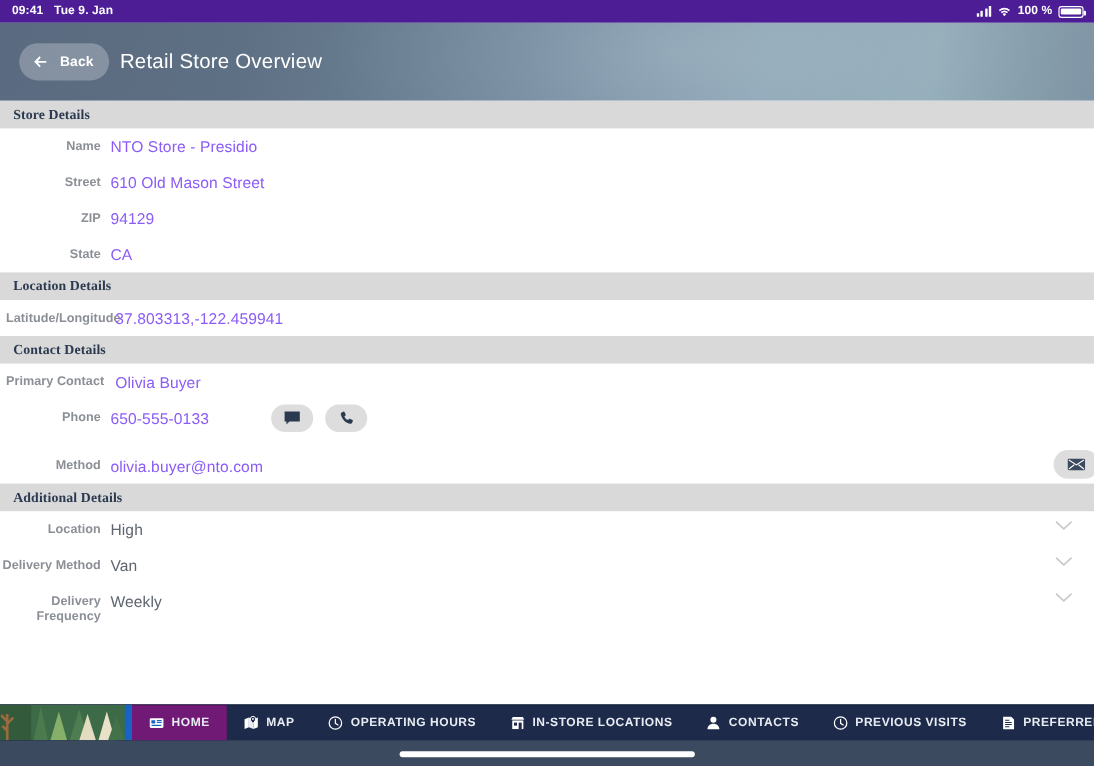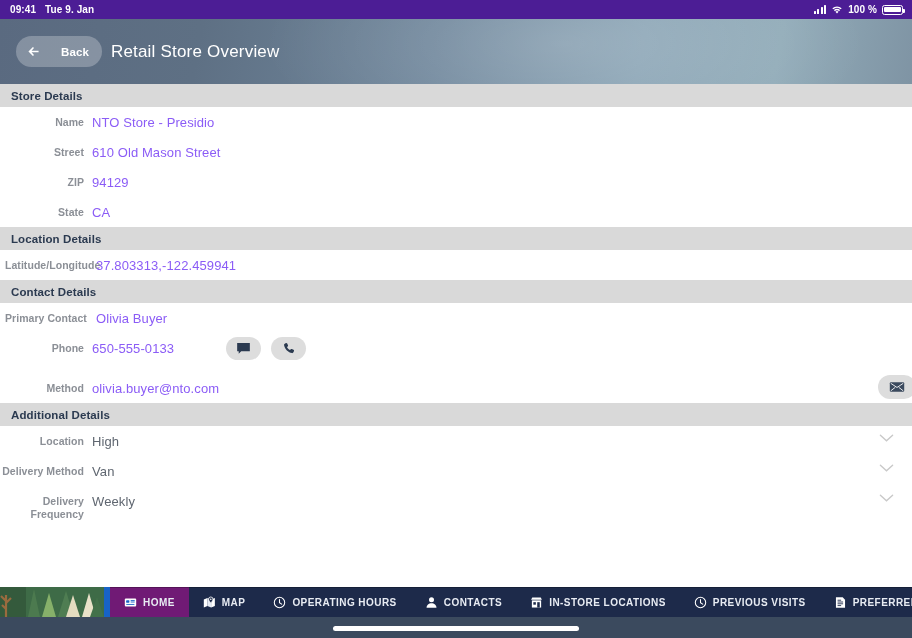--- a/index.html
+++ b/index.html
@@ -86,21 +86,21 @@
     padding-left: 16px;
     box-sizing: border-box;
   }
   .back-btn {
     height: 31px;
     min-width: 62px;
     border-radius: 16px;
     background: rgba(255,255,255,0.26);
     display: flex;
     align-items: center;
-    gap: 20px;
+    gap: 9px;
     padding: 0 13px 0 10px;
     box-sizing: border-box;
     cursor: pointer;
     user-select: none;
   }
   .back-arrow { width: 15px; height: 15px; display: block; }
   .back-label {
     color: #ffffff;
     font-size: 11.5px;
     font-weight: bold;
@@ -127,20 +127,21 @@
     height: 23px;
     background: #d9d9d9;
     display: flex;
     align-items: center;
     padding-left: 11px;
     box-sizing: border-box;
     color: #2b3a50;
     font-size: 11.5px;
     font-weight: bold;
     letter-spacing: .1px;
+    font-family: Liberation Serif, serif;
   }
   .field {
     position: relative;
     display: flex;
     align-items: flex-start;
     min-height: 30px;
     padding-top: 9px;
     box-sizing: border-box;
   }
   .field-label {
@@ -429,34 +430,34 @@
         <div class="nav-item">
           <svg class="nav-ico" viewBox="0 0 16 16">
             <circle cx="8" cy="8" r="6.4" fill="none" stroke="#fff" stroke-width="1.3"></circle>
             <path d="M8 4.3V8.3l2.7 1.7" stroke="#fff" stroke-width="1.3" fill="none" stroke-linecap="round"></path>
           </svg>
           <span>OPERATING HOURS</span>
         </div>
 
         <div class="nav-item">
           <svg class="nav-ico" viewBox="0 0 16 16">
-            <circle cx="8" cy="4.6" r="3.1" fill="#fff"></circle>
-            <path d="M1.9 14.4c0-3.4 2.7-5.6 6.1-5.6s6.1 2.2 6.1 5.6z" fill="#fff"></path>
-          </svg>
-          <span>CONTACTS</span>
-        </div>
-
-        <div class="nav-item">
-          <svg class="nav-ico" viewBox="0 0 16 16">
             <path d="M1.4 4.6 2.8 1.8h10.4l1.4 2.8z" fill="#fff"></path>
             <rect x="2.3" y="5.4" width="11.4" height="8.8" fill="#fff"></rect>
             <rect x="4.1" y="7.6" width="3.1" height="3.1" fill="#1d2a4a"></rect>
             <rect x="8.9" y="7.6" width="3.1" height="6.6" fill="#1d2a4a"></rect>
           </svg>
           <span>IN-STORE LOCATIONS</span>
+        </div>
+
+        <div class="nav-item">
+          <svg class="nav-ico" viewBox="0 0 16 16">
+            <circle cx="8" cy="4.6" r="3.1" fill="#fff"></circle>
+            <path d="M1.9 14.4c0-3.4 2.7-5.6 6.1-5.6s6.1 2.2 6.1 5.6z" fill="#fff"></path>
+          </svg>
+          <span>CONTACTS</span>
         </div>
 
         <div class="nav-item">
           <svg class="nav-ico" viewBox="0 0 16 16">
             <circle cx="8" cy="8" r="6.4" fill="none" stroke="#fff" stroke-width="1.3"></circle>
             <path d="M8 4.3V8.3l2.7 1.7" stroke="#fff" stroke-width="1.3" fill="none" stroke-linecap="round"></path>
           </svg>
           <span>PREVIOUS VISITS</span>
         </div>
 

